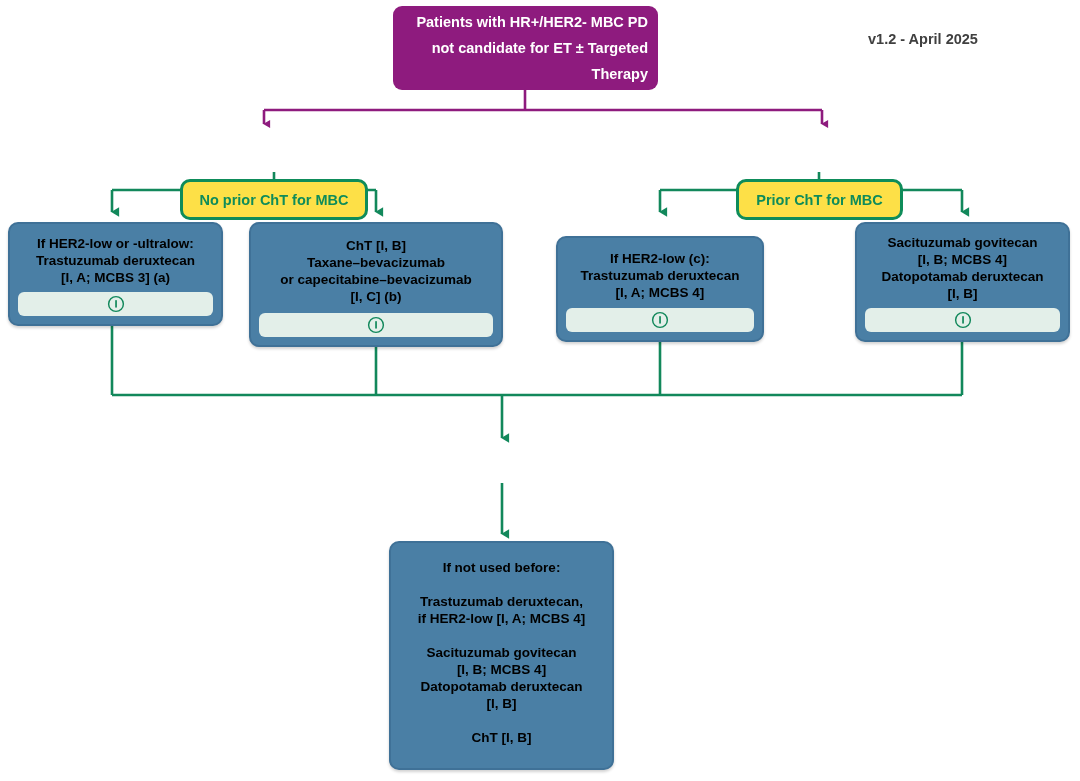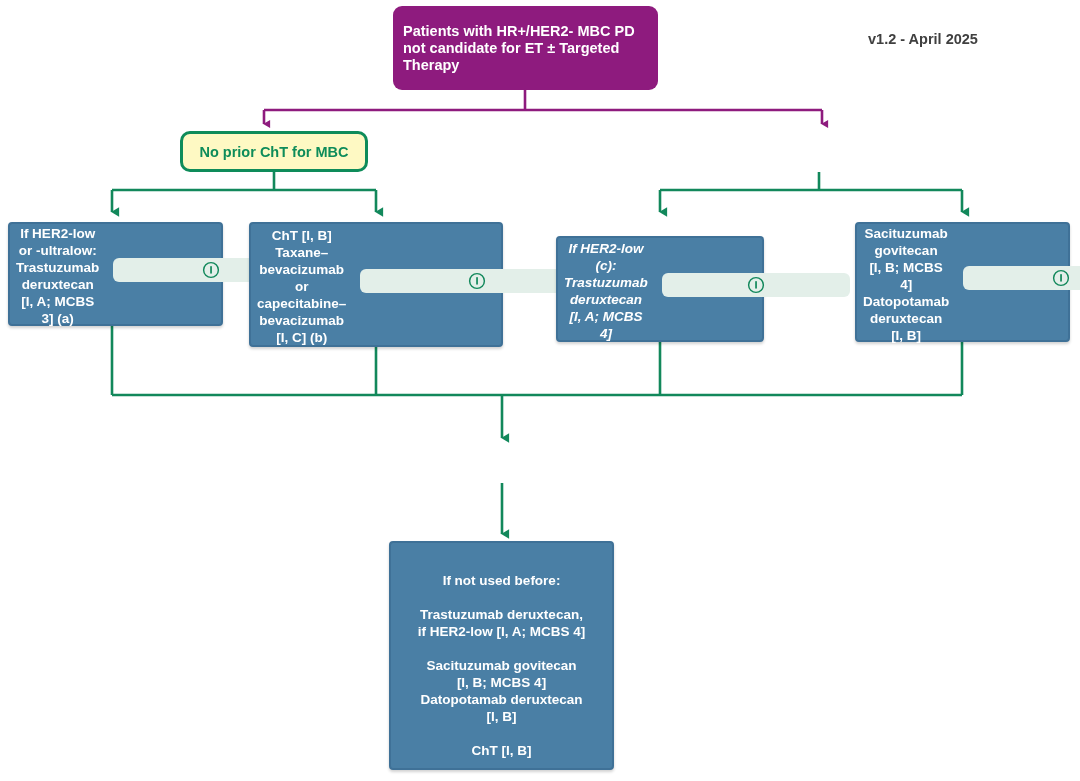--- a/index.html
+++ b/index.html
@@ -25,73 +25,74 @@
     box-sizing: border-box;
   }
 
   
   .node-root {
     background: #8E1B7E;
     border-radius: 9px;
     color: #ffffff;
     font-weight: bold;
     font-size: 14.5px;
-    line-height: 17px;
-    text-align: left;
+    line-height: 26px;
+    text-align: right;
     display: flex;
     align-items: center;
     justify-content: center;
     padding: 2px 10px;
   }
 
   
   .node-green {
-    background: #fef9c3;
+    background: #fde047;
     border: 3px solid #0E8C5A;
     border-radius: 10px;
     color: #0E8C5A;
     font-weight: bold;
     font-size: 14.5px;
     line-height: 18px;
     text-align: left;
     display: flex;
     align-items: center;
     justify-content: center;
     padding: 4px 10px;
+    margin-top: 48px;
   }
 
   
   .node-blue {
     background: #4A7FA5;
     border: 2px solid #3F7197;
-    border-radius: 4px;
-    color: #ffffff;
+    border-radius: 10px;
+    color: #000000;
     font-weight: bold;
     font-size: 13.5px;
     line-height: 17px;
     text-align: center;
     display: flex;
-    flex-direction: row;
+    flex-direction: column;
     align-items: center;
     box-shadow: 0 2px 3px rgba(0,0,0,0.18);
   }
   .node-blue .body {
     flex: 1 1 auto;
     display: flex;
     flex-direction: column;
     align-items: center;
     justify-content: center;
     width: 100%;
     padding: 8px 6px 4px 6px;
     box-sizing: border-box;
     white-space: pre-line;
   }
   .node-blue.tall .body {
     justify-content: flex-start;
-    padding-top: 24px;
+    padding-top: 16px;
   }
   .info-bar {
     width: calc(100% - 16px);
     margin: 0 8px 8px 8px;
     height: 24px;
     background: #E3EFE9;
     border-radius: 6px;
     display: flex;
     align-items: center;
     justify-content: center;
@@ -170,20 +171,21 @@
   </svg>
 
   <div class="version" style="left:868px; top:31px;">v1.2 - April 2025</div>
 
   <div class="node node-root" style="left:393px; top:6px; width:265px; height:84px;">Patients with HR+/HER2- MBC
 PD not candidate for ET ±
 Targeted Therapy</div>
 
   <div class="node node-green" style="left:180px; top:131px; width:188px; height:41px;">No prior ChT for MBC</div>
 
+  <div class="node node-green" style="left:736px; top:131px; width:167px; height:41px;">Prior ChT for MBC</div>
 
   <div class="node node-blue" style="left:8px; top:222px; width:215px; height:104px;">
     <div class="body">If HER2-low or -ultralow:
 Trastuzumab deruxtecan
 [I, A; MCBS 3] (a)</div>
     <div class="info-bar">
       <svg class="info-icon" viewBox="0 0 20 20">
         <circle cx="10" cy="10" r="8.2" fill="none" stroke="#12885B" stroke-width="1.6"></circle>
         <rect x="9.1" y="5.6" width="1.9" height="8.6" rx="0.9" fill="#12885B"></rect>
       </svg>
@@ -196,21 +198,21 @@
 or capecitabine–bevacizumab
 [I, C] (b)</div>
     <div class="info-bar">
       <svg class="info-icon" viewBox="0 0 20 20">
         <circle cx="10" cy="10" r="8.2" fill="none" stroke="#12885B" stroke-width="1.6"></circle>
         <rect x="9.1" y="5.6" width="1.9" height="8.6" rx="0.9" fill="#12885B"></rect>
       </svg>
     </div>
   </div>
 
-  <div class="node node-blue" style="left:556px; top:236px; width:208px; height:106px;font-style:italic;">
+  <div class="node node-blue" style="left:556px; top:236px; width:208px; height:106px;">
     <div class="body">If HER2-low (c):
 Trastuzumab deruxtecan
 [I, A; MCBS 4]</div>
     <div class="info-bar">
       <svg class="info-icon" viewBox="0 0 20 20">
         <circle cx="10" cy="10" r="8.2" fill="none" stroke="#12885B" stroke-width="1.6"></circle>
         <rect x="9.1" y="5.6" width="1.9" height="8.6" rx="0.9" fill="#12885B"></rect>
       </svg>
     </div>
   </div>

